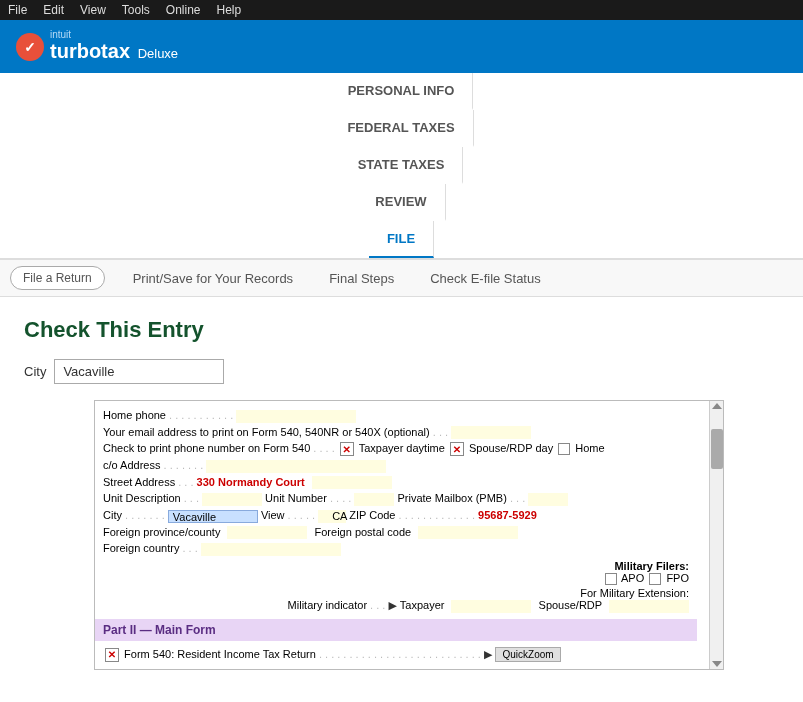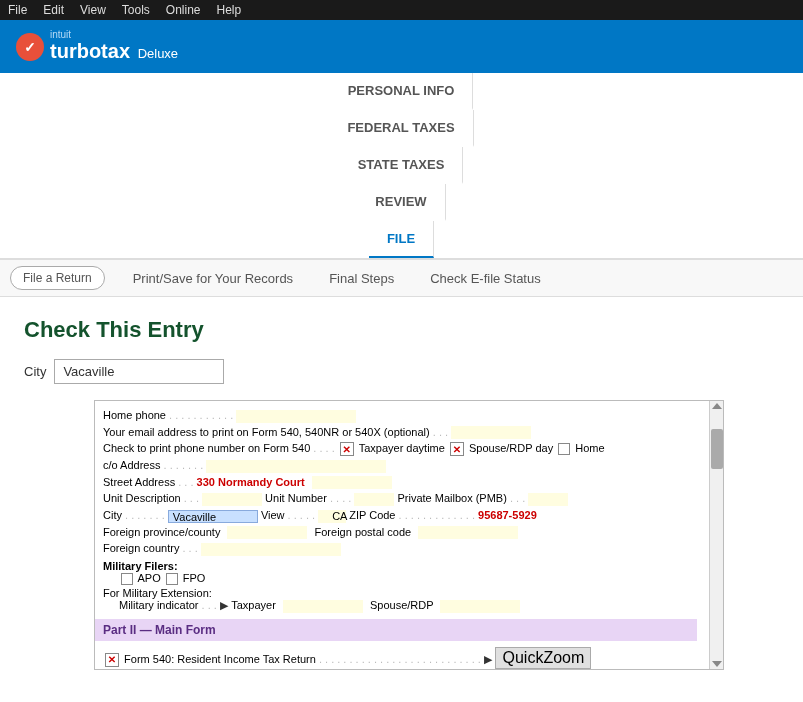--- a/index.html
+++ b/index.html
@@ -190,21 +190,21 @@
       font-weight: bold;
       color: #5a2d82;
       margin: 6px -8px;
       font-size: 12px;
     }
 
     .quickzoom-btn {
       background: #e0e0e0;
       border: 1px solid #aaa;
       padding: 1px 6px;
-      font-size: 16px;
+      font-size: 10px;
       cursor: pointer;
     }
 
     
     .footer-area {
       background: white;
       padding: 16px 24px;
       display: flex;
       justify-content: flex-end;
       border-top: 1px solid #eee;
@@ -363,21 +363,21 @@
         <span>Foreign postal code</span>
         <span class="inline-field" style="width:100px;margin-left:4px;">&nbsp;</span>
       </div>
 
       <div class="ws-section">
         <span>Foreign country</span>
         <span style="color:#bbb"> . . . </span>
         <span class="inline-field" style="width:140px;">&nbsp;</span>
       </div>
 
-      <div class="ws-section" style="margin-top:4px;">
+      <div class="ws-section" style="margin-top:4px;text-align:right;">
         <div style="font-weight:bold;">Military Filers:</div>
         <div style="margin-left:16px;">
           <span class="ws-checkbox"></span>
           <span> APO </span>
           <span class="ws-checkbox"></span>
           <span> FPO</span>
         </div>
         <div style="margin-top:2px;">
           <span>For Military Extension:</span>
           <div style="margin-left:16px;">

